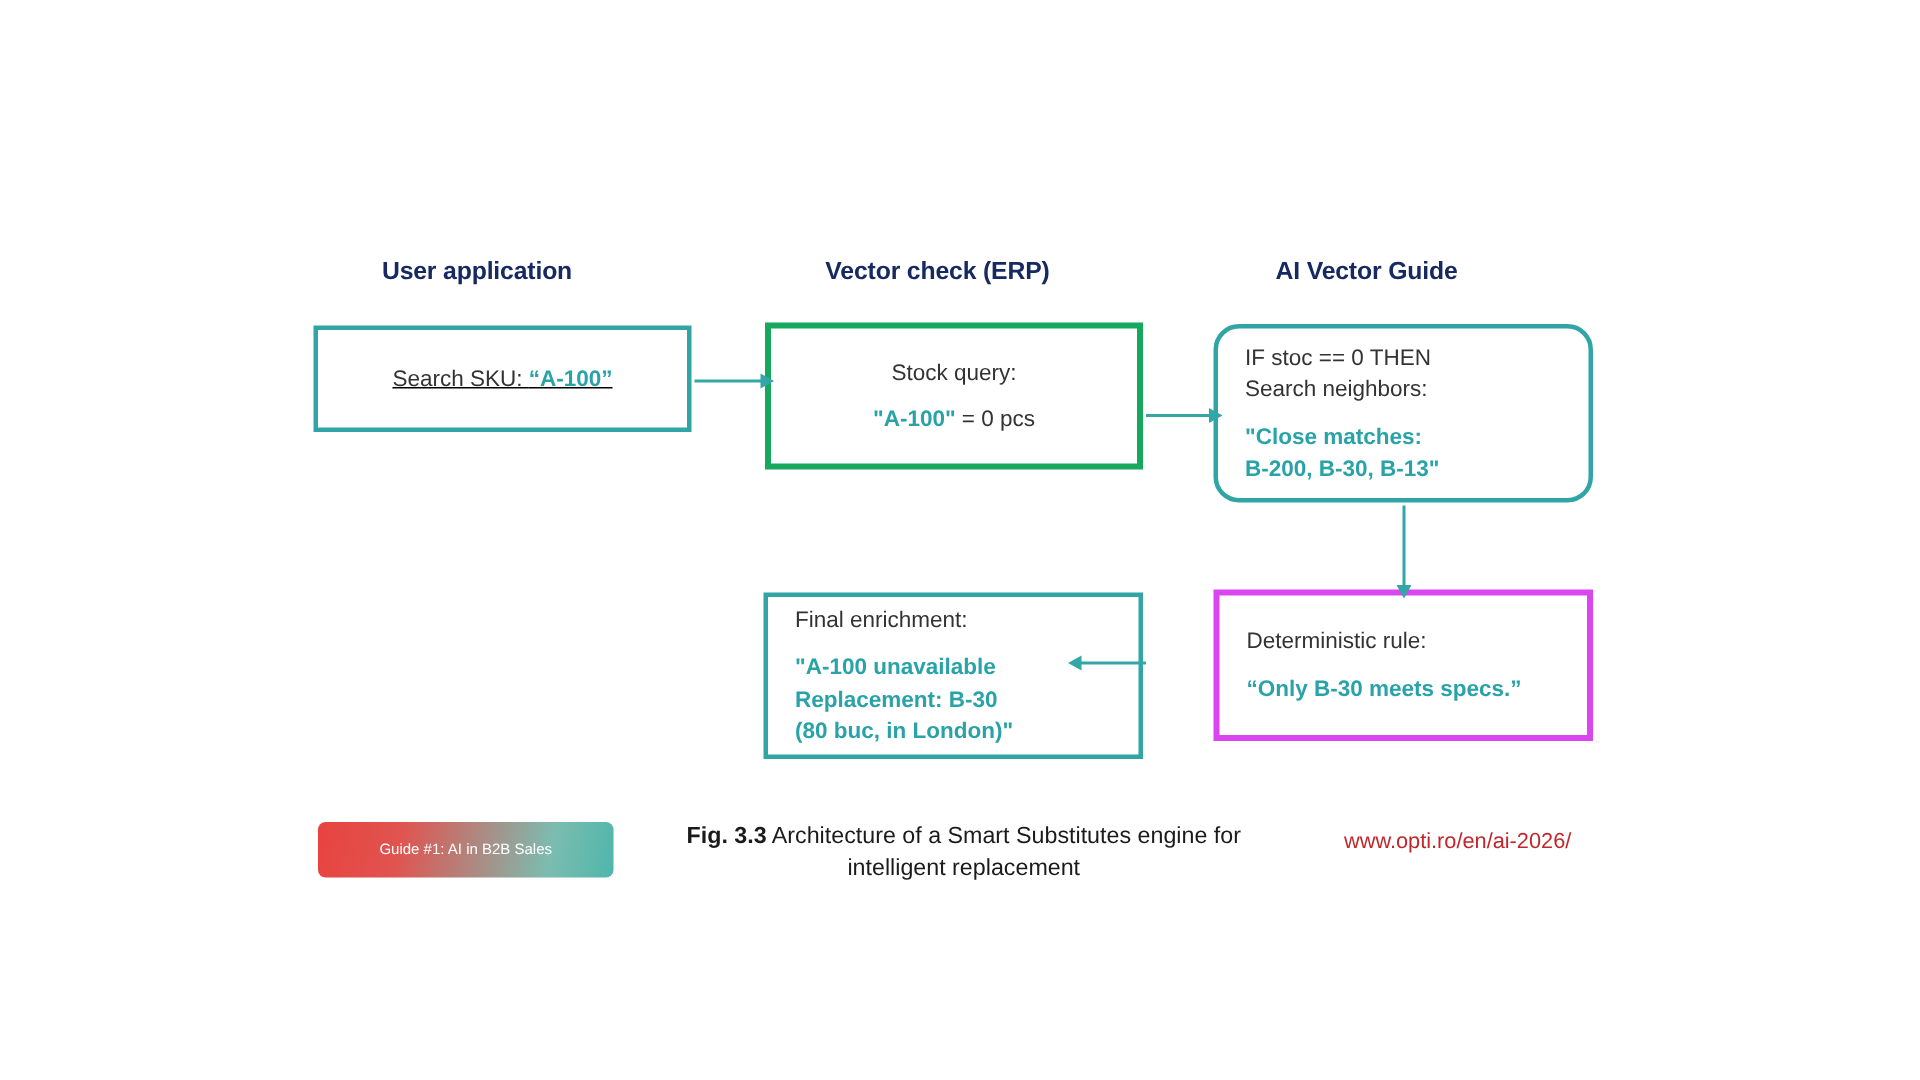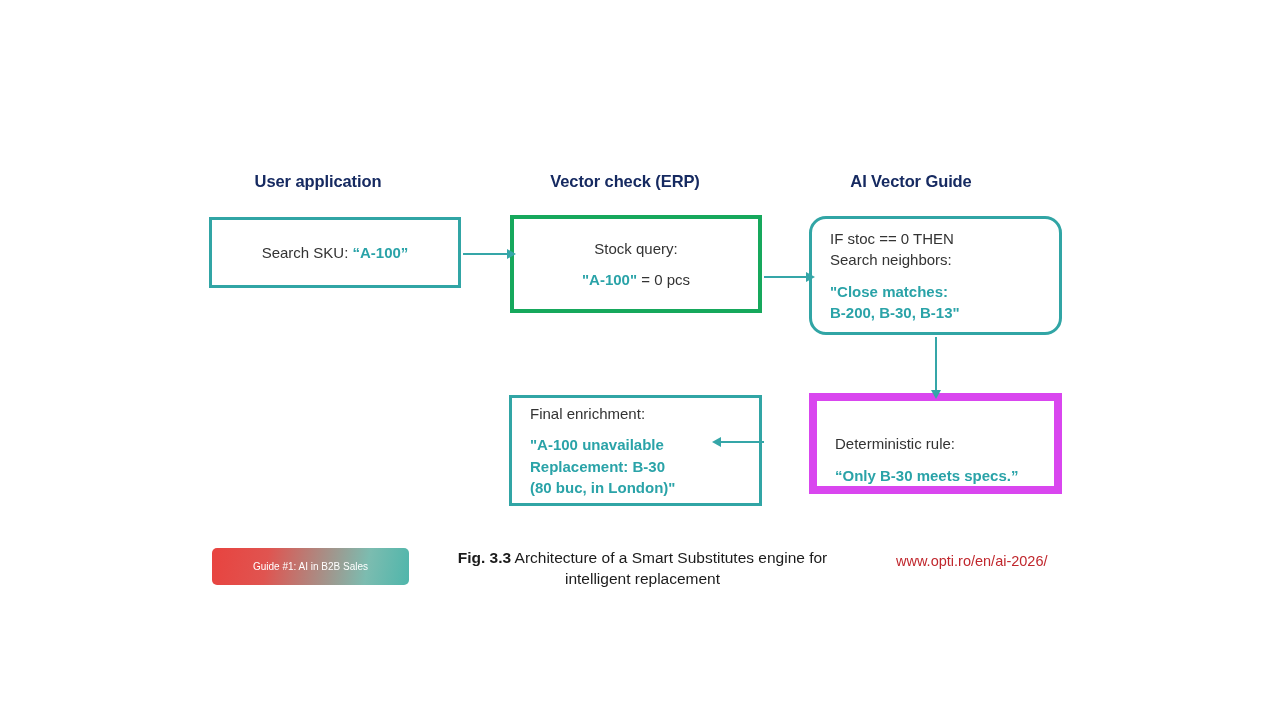--- a/index.html
+++ b/index.html
@@ -37,21 +37,21 @@
   .box {
     position: absolute;
     background: #ffffff;
     box-sizing: border-box;
     display: flex;
     flex-direction: column;
     justify-content: center;
   }
   .box.teal   { border: 3px solid #31a5a5; }
   .box.green  { border: 4px solid #16a85c; }
-  .box.red    { border: 8px solid #d946ef; justify-content: flex-end; }
+  .box.red    { border: 4px solid #d946ef; }
 
   .box .inner {
     padding: 0 18px;
   }
 
   .line {
     font-size: 15px;
     color: #333333;
     line-height: 1.42;
     white-space: nowrap;
@@ -134,21 +134,21 @@
 </head>
 <body>
 
 <div class="stage">
   <div id="titles">
       <div class="col-title" style="left: 318px; top: 172px;">User application</div>
       <div class="col-title" style="left: 625px; top: 172px;">Vector check (ERP)</div>
       <div class="col-title" style="left: 911px; top: 172px;">AI Vector Guide</div>
     </div>
   <div id="boxes">
-      <div class="box teal center-text" style="left: 209px; top: 217px; width: 252px; height: 71px;">
+      <div class="box teal center-text" style="left: 209px; top: 217px; width: 252px; height: 71px; text-decoration: underline;">
         <div class="inner">
           <div class="line"><span>Search SKU: </span><span style="color: rgb(42, 163, 168); font-weight: bold;">“A-100”</span></div>
         </div>
       </div>
       <div class="box green center-text" style="left: 510px; top: 215px; width: 252px; height: 98px;">
         <div class="inner">
           <div class="line">Stock query:</div>
           <div class="line gap-top"><span style="color: rgb(42, 163, 168); font-weight: bold;">"A-100"</span><span> = 0 pcs</span></div>
         </div>
       </div>

